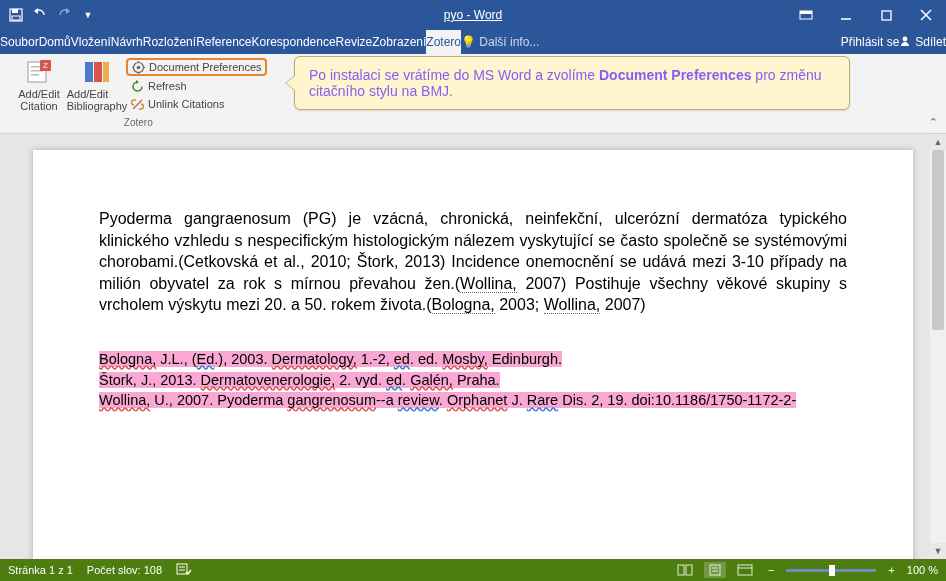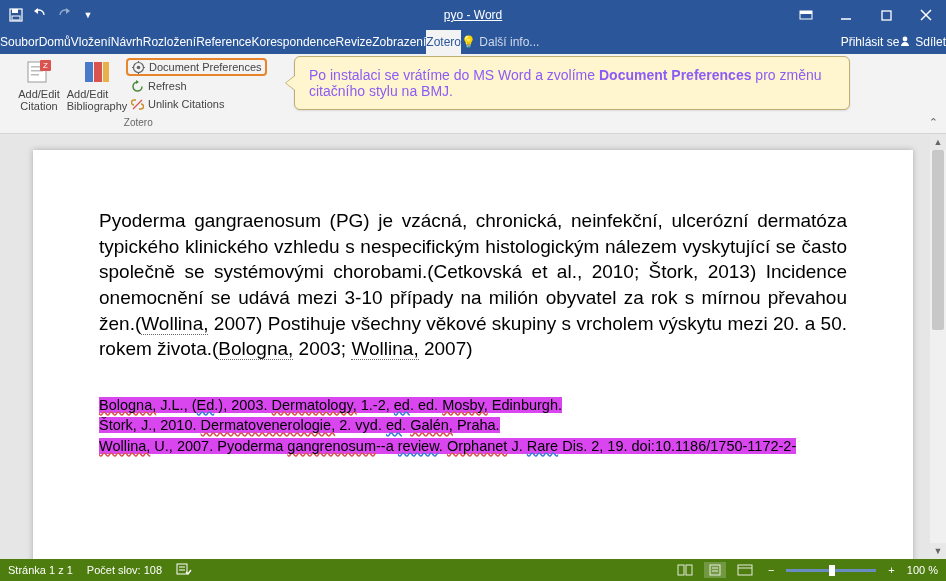--- a/index.html
+++ b/index.html
@@ -32,24 +32,24 @@
 .docpref-hl { border: 2px solid #e8852a; border-radius: 4px; padding: 0 3px; }
 .collapse { position: absolute; right: 8px; bottom: 4px; font-size: 11px; color: #666; cursor: pointer; }
 
 .callout { position: absolute; left: 294px; top: 56px; width: 556px; background: #fff5cf; border: 1px solid #bcae72; border-radius: 6px; padding: 10px 14px; font-size: 14px; color: #8b5cf6; z-index: 20; box-shadow: 0 1px 2px rgba(0,0,0,.1); }
 .callout-pointer { position: absolute; left: -10px; top: 18px; width: 0; height: 0; border-top: 8px solid transparent; border-bottom: 8px solid transparent; border-right: 10px solid #bcae72; }
 .callout-pointer::after { content: ""; position: absolute; left: 1px; top: -7px; border-top: 7px solid transparent; border-bottom: 7px solid transparent; border-right: 9px solid #fff5cf; }
 .callout b { font-weight: 700; }
 
 .docarea { position: absolute; top: 134px; bottom: 22px; left: 0; right: 0; background: #e6e6e6; overflow: hidden; }
 .page-shadow { margin: 16px auto 0; width: 880px; background: #fff; box-shadow: 0 0 6px rgba(0,0,0,.25); padding: 58px 66px; min-height: 420px; }
-.bodytext { font-family: "Times New Roman", serif; font-size: 19px; line-height: 1.35; text-align: justify; color: #000; }
+.bodytext { font-family: "Times New Roman", serif; font-size: 16px; line-height: 1.35; text-align: justify; color: #000; }
 .bodytext p { margin-bottom: 2px; }
 .ref-block { margin-top: 34px; font-family: "Times New Roman", serif; font-size: 14.5px; line-height: 1.35; }
-.ref-block .ref { background: #d946ef; display: inline; }
+.ref-block .ref { background: #f9a8d4; display: inline; }
 .ref-block .refline { margin-bottom: 1px; }
 .ref-hang { padding-left: 42px; }
 .sq-red { text-decoration: underline wavy #d9534f; text-decoration-skip-ink: none; }
 .sq-blue { text-decoration: underline wavy #3a7bd5; text-decoration-skip-ink: none; }
 .dotted { border-bottom: 1px dotted #666; }
 
 .vscroll { position: absolute; right: 0; top: 0; bottom: 0; width: 16px; background: #f0f0f0; }
 .vscroll .arrow { height: 16px; background: #e8e8e8; display: flex; align-items: center; justify-content: center; font-size: 9px; color: #666; }
 .vscroll .thumb { position: absolute; top: 16px; left: 2px; right: 2px; height: 180px; background: #c8c8c8; border-radius: 2px; }
 
@@ -204,21 +204,21 @@
   <span>Po instalaci se vrátíme do MS Word a zvolíme </span><b>Document Preferences</b><span> pro změnu citačního stylu na BMJ.</span>
 </div>
 
 <div class="docarea">
   <div class="page-shadow">
     <div class="bodytext">
       <p><span>Pyoderma gangraenosum (PG) je vzácná, chronická, neinfekční, ulcerózní dermatóza typického klinického vzhledu s nespecifickým histologickým nálezem vyskytující se často společně se systémovými chorobami.(Cetkovská et al., 2010; Štork, 2013) Incidence onemocnění se udává mezi 3-10 případy na milión obyvatel za rok s mírnou převahou žen.(</span><span class="dotted">Wollina,</span><span> 2007) Postihuje všechny věkové skupiny s vrcholem výskytu mezi 20. a 50. rokem života.(</span><span class="dotted">Bologna,</span><span> 2003; </span><span class="dotted">Wollina,</span><span> 2007)</span></p>
     </div>
     <div class="ref-block">
       <div class="refline"><span class="ref"><span class="sq-red">Bologna,</span><span> J.L., (</span><span class="sq-blue">Ed</span><span>.), 2003. </span><span class="sq-red">Dermatology,</span><span> 1.-2, </span><span class="sq-blue">ed</span><span>. ed. </span><span class="sq-red">Mosby,</span><span> Edinburgh.</span></span></div>
-      <div class="refline"><span class="ref"><span>Štork,</span><span> J., 2010. </span><span class="sq-red">Dermatovenerologie,</span><span> 2. vyd. </span><span class="sq-blue">ed</span><span>. </span><span class="sq-red">Galén,</span><span> Praha.</span></span></div>
+      <div class="refline"><span class="ref"><span>Štork,</span><span> J., 2013. </span><span class="sq-red">Dermatovenerologie,</span><span> 2. vyd. </span><span class="sq-blue">ed</span><span>. </span><span class="sq-red">Galén,</span><span> Praha.</span></span></div>
       <div class="refline"><span class="ref"><span class="sq-red">Wollina,</span><span> U., 2007. Pyoderma </span><span class="sq-red">gangrenosum</span><span>--a </span><span class="sq-blue">review</span><span>. </span><span class="sq-red">Orphanet</span><span> J. </span><span class="sq-blue">Rare</span><span> Dis. 2, 19. doi:10.1186/1750-1172-2-</span></span></div>
     </div>
   </div>
   <div class="vscroll">
     <div class="arrow">▲</div>
     <div class="thumb"></div>
     <div class="arrow" style="position:absolute;bottom:0;width:100%">▼</div>
   </div>
 </div>
 

